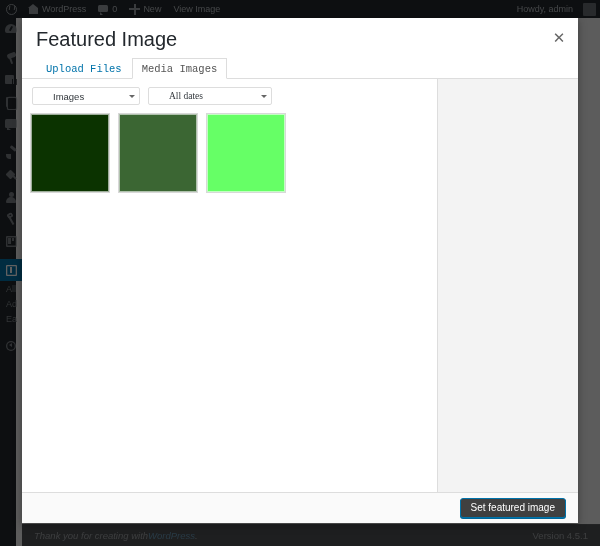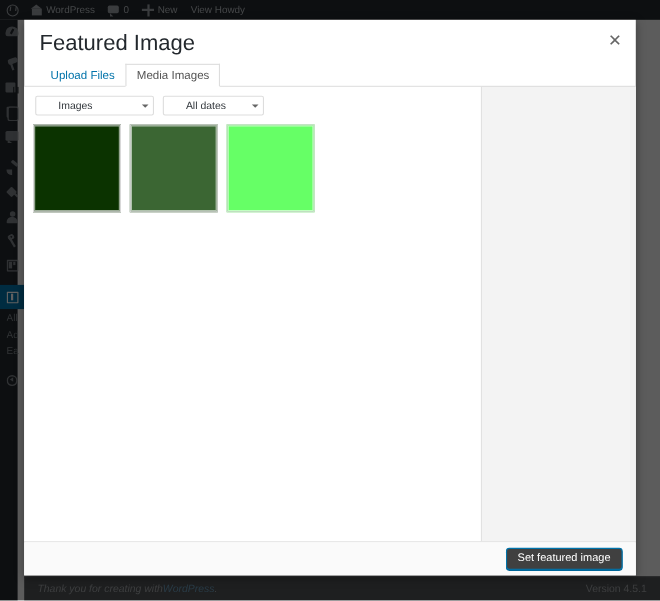--- a/index.html
+++ b/index.html
@@ -210,21 +210,21 @@
   #tabs {
     display: flex; align-items: flex-end;
     border-bottom: 1px solid #ddd;
     margin: 0 -14px; padding: 0 14px;
     height: 22px;
   }
   .tab {
     font-size: 10.5px; line-height: 20px;
     padding: 0 9px; color: #0073aa; cursor: pointer;
     border: 1px solid transparent; border-bottom: none;
-    margin-bottom: -1px; height: 21px;
+    margin-bottom: -1px; height: 21px; font-family: Liberation Mono, monospace;
   }
   .tab.active {
     color: #555; background: #fff;
     border-color: #ddd; border-bottom: 1px solid #fff;
   }
 
   #modal-content {
     flex: 1 1 auto; display: flex; min-height: 0;
     border-bottom: 1px solid #ddd;
   }
@@ -246,21 +246,21 @@
     cursor: pointer;
   }
   .wp-select .caret {
     position: absolute; right: 4px; top: 50%;
     margin-top: -1.5px;
     width: 0; height: 0;
     border-left: 3px solid transparent;
     border-right: 3px solid transparent;
     border-top: 3.5px solid #666;
   }
-  .wp-select.dates { width: 92px; }
+  .wp-select.dates { width: 124px; font-family: Liberation Serif, serif; }
   #search-field {
     height: 18px; width: 124px;
     border: 1px solid #ddd; border-radius: 2px;
     background: #fff;
     font-size: 9.5px; color: #32373c;
     padding: 0 5px;
     font-family: "Liberation Sans", sans-serif;
     margin-left: 22px;
   }
   #search-field::placeholder { color: #999; }
@@ -319,21 +319,25 @@
   </div>
   <div class="ab-item">
     <span class="ab-ico ico-comment"></span>
     <span>0</span>
   </div>
   <div class="ab-item">
     <span class="ab-ico ico-plus"></span>
     <span>New</span>
   </div>
   <div class="ab-item">
-    <span>View Howdy</span>
+    <span>View Image</span>
+  </div>
+  <div id="ab-right">
+    <span class="ab-item">Howdy, admin</span>
+    <span id="ab-avatar"></span>
   </div>
 </div>
 
 <div id="adminmenu">
   <div class="menu-row">
     <span class="mico mi-dash">
         <i></i>
         <b></b>
       </span>
   </div>

